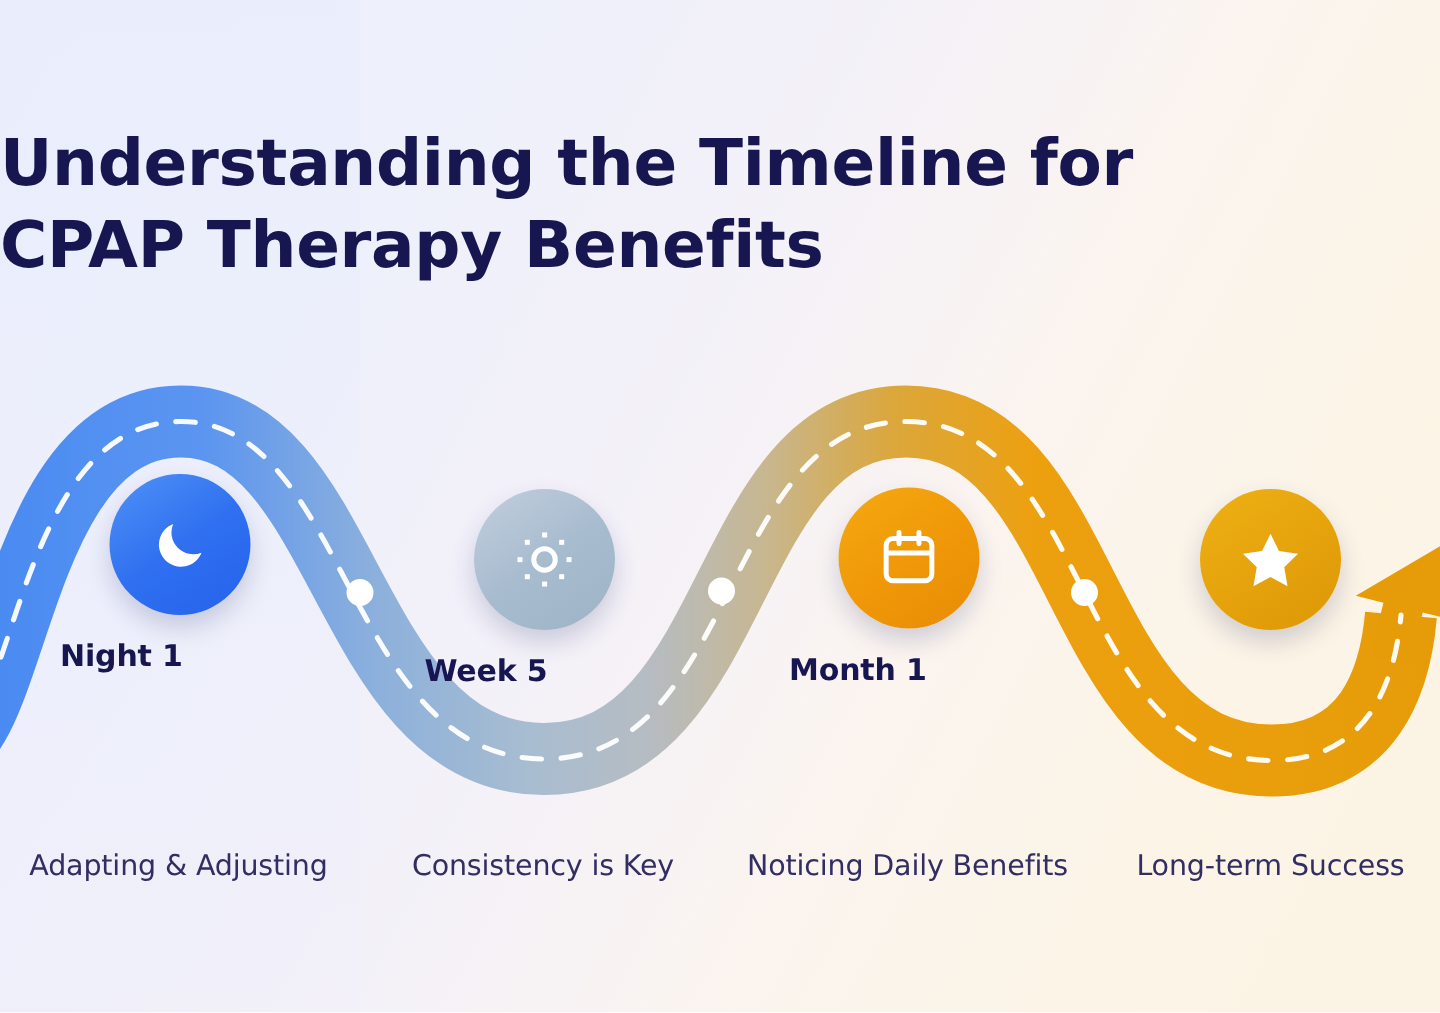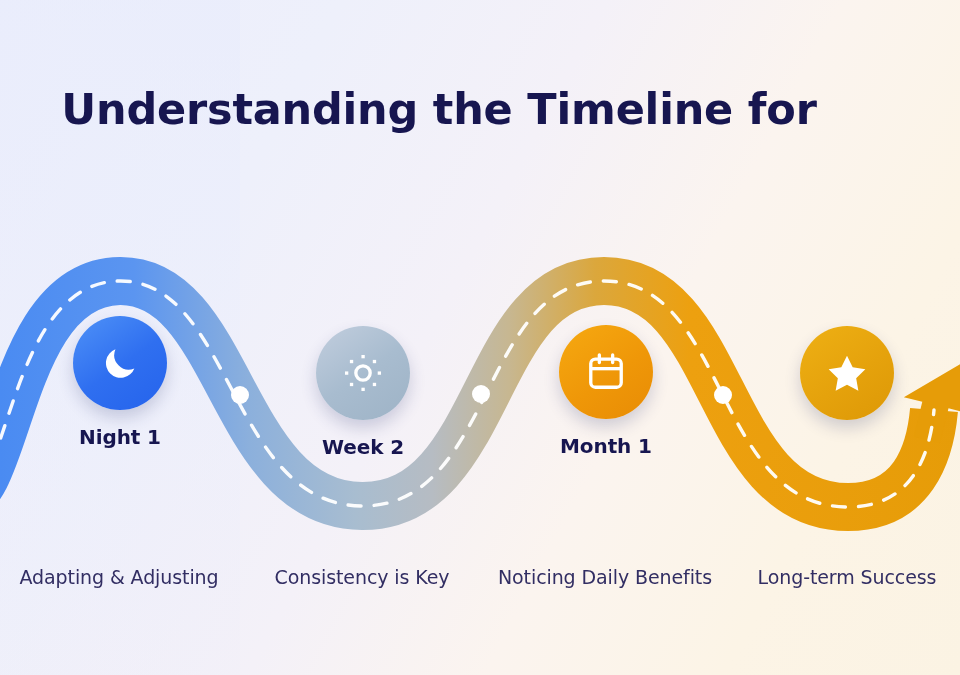--- a/index.html
+++ b/index.html
@@ -49,36 +49,34 @@
     width: 960px;
     height: 675px;
   }
 
   
   #title {
     position: absolute;
     left: 0;
     top: 82px;
     width: 878px;
-    text-align: center;
     color: #171650;
     font-size: 43px;
     font-weight: bold;
     line-height: 1.28;
     letter-spacing: -0.2px;
   }
   #title .line {
     display: block;
   }
 
   
   .node {
     position: absolute;
     width: 160px;
-    text-align: center;
   }
   .node-circle {
     width: 94px;
     height: 94px;
     margin: 0 auto;
     border-radius: 50%;
     display: flex;
     align-items: center;
     justify-content: center;
     box-shadow: 0 8px 16px rgba(40, 50, 110, 0.20);
@@ -158,20 +156,21 @@
 
     <g>
       <circle cx="240" cy="395" r="9" fill="#ffffff"></circle>
       <circle cx="481" cy="394" r="9" fill="#ffffff"></circle>
       <circle cx="723" cy="395" r="9" fill="#ffffff"></circle>
     </g>
   </svg>
 
   <div id="title">
     <span class="line">Understanding the Timeline for</span>
+    <span class="line">CPAP Therapy Benefits</span>
   </div>
 
   <div class="node" style="left:40px; top:316px;">
     <div class="node-circle c-night">
       <svg class="node-icon" width="42" height="42" viewBox="0 0 24 24">
         <path d="M20.2 15.1A8.3 8.3 0 0 1 9.4 4.2 8.4 8.4 0 1 0 20.2 15.1Z" fill="#ffffff"></path>
       </svg>
     </div>
     <div class="node-label">Night 1</div>
   </div>
@@ -183,21 +182,21 @@
         <rect x="11.1" y="1.7" width="1.9" height="1.9" fill="#ffffff"></rect>
         <rect x="11.1" y="20.4" width="1.9" height="1.9" fill="#ffffff"></rect>
         <rect x="1.7" y="11.1" width="1.9" height="1.9" fill="#ffffff"></rect>
         <rect x="20.4" y="11.1" width="1.9" height="1.9" fill="#ffffff"></rect>
         <rect x="4.5" y="4.5" width="1.9" height="1.9" fill="#ffffff"></rect>
         <rect x="17.6" y="4.5" width="1.9" height="1.9" fill="#ffffff"></rect>
         <rect x="4.5" y="17.6" width="1.9" height="1.9" fill="#ffffff"></rect>
         <rect x="17.6" y="17.6" width="1.9" height="1.9" fill="#ffffff"></rect>
       </svg>
     </div>
-    <div class="node-label">Week 2</div>
+    <div class="node-label">Week 5</div>
   </div>
 
   <div class="node" style="left:526px; top:325px;">
     <div class="node-circle c-month">
       <svg class="node-icon" width="42" height="42" viewBox="0 0 24 24">
         <rect x="3.3" y="4.6" width="17.4" height="16.1" rx="2.6" fill="none" stroke="#ffffff" stroke-width="1.9"></rect>
         <line x1="3.3" y1="10.1" x2="20.7" y2="10.1" stroke="#ffffff" stroke-width="1.9"></line>
         <line x1="8.2" y1="2.3" x2="8.2" y2="6.6" stroke="#ffffff" stroke-width="1.9" stroke-linecap="round"></line>
         <line x1="15.8" y1="2.3" x2="15.8" y2="6.6" stroke="#ffffff" stroke-width="1.9" stroke-linecap="round"></line>
       </svg>

